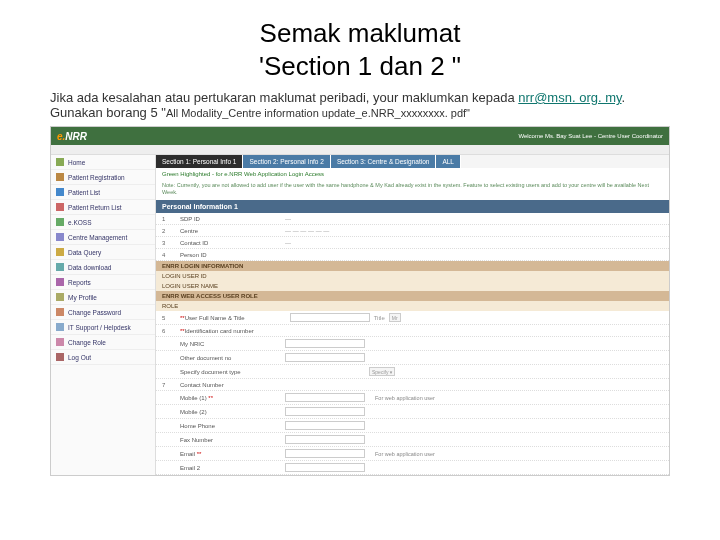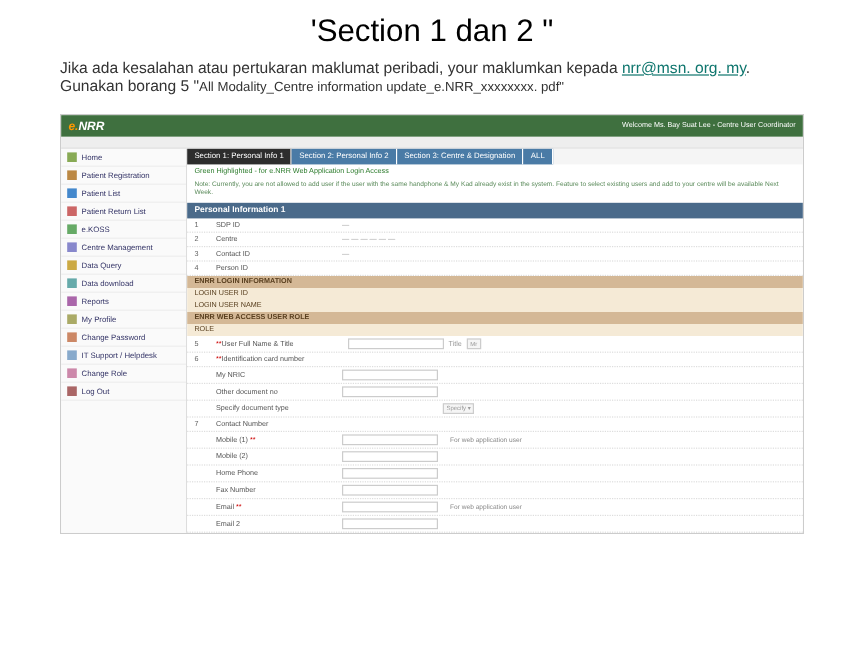--- a/index.html
+++ b/index.html
@@ -2,21 +2,21 @@
 <html><head>
 <meta charset="utf-8">
 <style>
   * { box-sizing: border-box; margin: 0; padding: 0; }
   body { font-family: Arial, sans-serif; background: #fff; width: 720px; height: 540px; overflow: hidden; }
   .slide { padding: 10px 20px; }
   .title { font-size: 26px; text-align: center; margin: 8px 0 2px 0; }
   .subtitle { font-size: 26px; text-align: center; margin-bottom: 8px; }
   .desc { font-size: 13px; color: #333; margin: 4px 30px 2px 30px; }
   .desc a { color: #0f766e; text-decoration: underline; }
-  .screenshot { margin: 16px 30px; border: 1px solid #ccc; font-size: 7px; background: #fff; }
+  .screenshot { margin: 6px 30px; border: 1px solid #ccc; font-size: 7px; background: #fff; }
   .topbar { background: #3f703f; height: 18px; display: flex; align-items: center; justify-content: space-between; padding: 0 6px; }
   .logo { color: #fff; font-weight: bold; font-style: italic; font-size: 10px; }
   .logo-e { color: #ff9900; }
   .welcome { color: #fff; font-size: 6px; }
   .toolbar { background: #eee; height: 10px; border-bottom: 1px solid #ddd; }
   .main { display: flex; }
   .sidebar { width: 105px; background: #fafafa; border-right: 1px solid #ddd; }
   .side-item { display: flex; align-items: center; padding: 3px 5px; border-bottom: 1px solid #eee; color: #336; font-size: 6.5px; gap: 4px; }
   .ico { width: 8px; height: 8px; display: inline-block; }
   .content { flex: 1; background: #fff; }
@@ -36,20 +36,21 @@
   .hint { color: #888; font-size: 5.5px; margin-left: 6px; }
   .sub-hdr { background: #d4b896; color: #5a4020; font-size: 6px; padding: 2px 6px; font-weight: bold; }
   .sub-row { background: #f5ead6; display: flex; padding: 2px 6px; font-size: 6px; }
   .sub-lbl { width: 120px; color: #5a4020; }
   .ast { color: #c00; }
 </style>
 </head>
 <body>
 
 <div class="slide">
+  <div class="title">Semak maklumat</div>
   <div class="subtitle">'Section 1 dan 2 "</div>
   <div class="desc">
     <span>Jika ada kesalahan atau pertukaran maklumat peribadi, your maklumkan kepada </span><a>nrr@msn. org. my</a><span>. Gunakan borang 5 "</span><span style="font-size:11px">All Modality_Centre information update_e.NRR_xxxxxxxx. pdf"</span>
   </div>
 
   <div class="screenshot">
     <div class="topbar">
       <span class="logo"><span class="logo-e">e.</span><span>NRR</span></span>
       <span class="welcome">Welcome Ms. Bay Suat Lee - Centre User Coordinator</span>
     </div>

